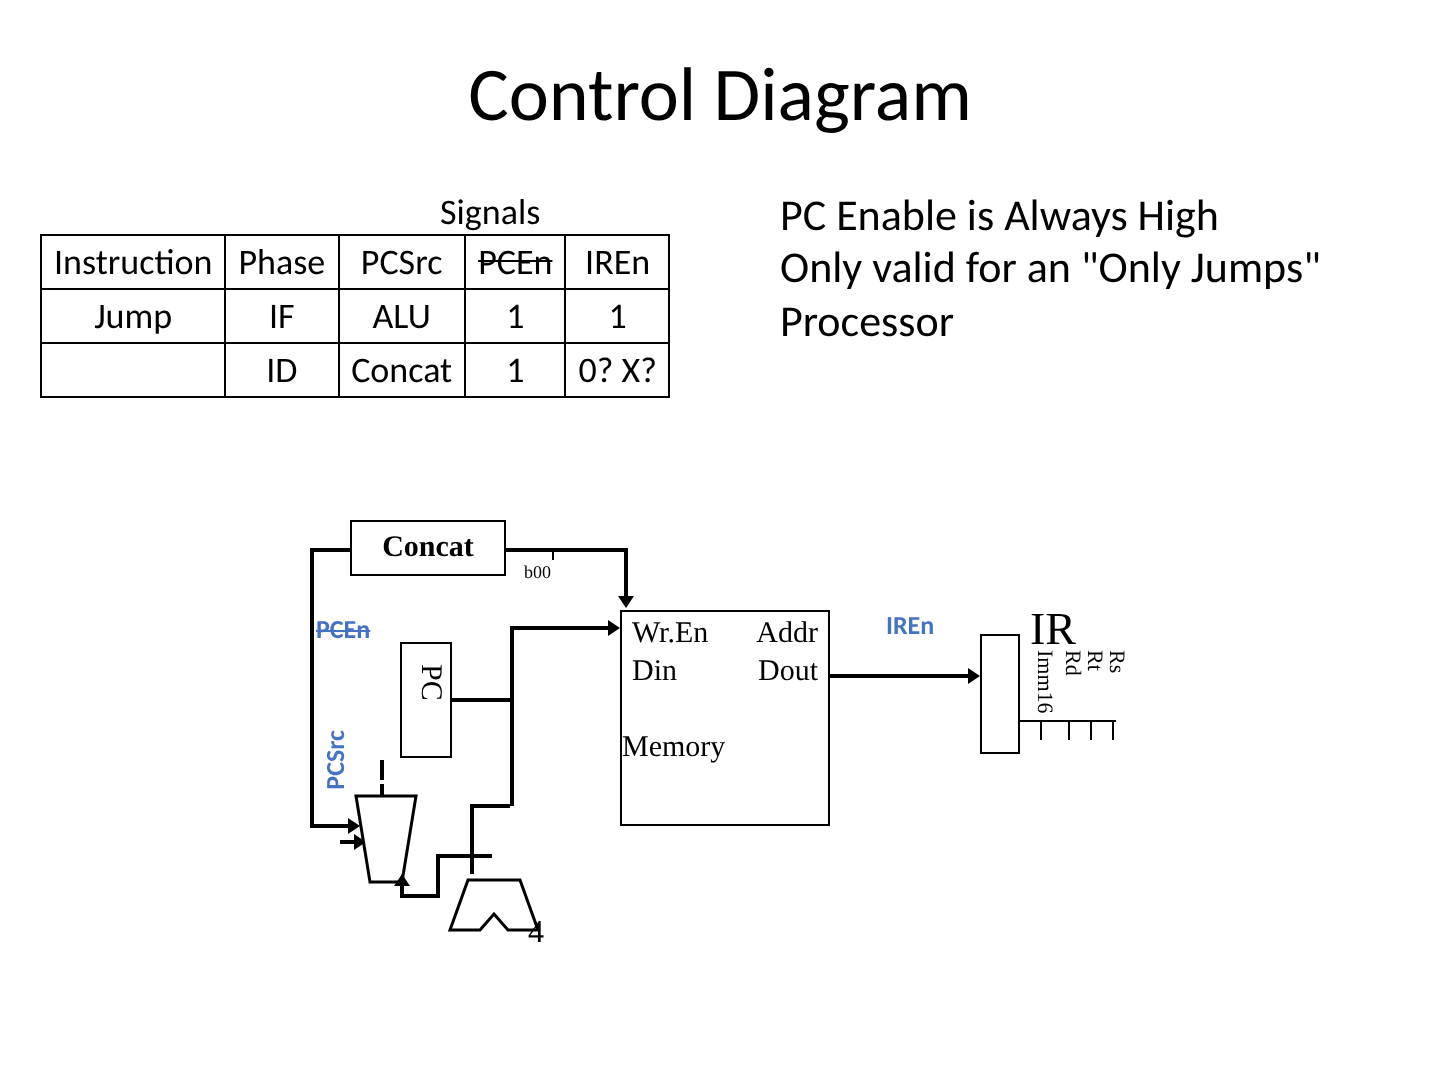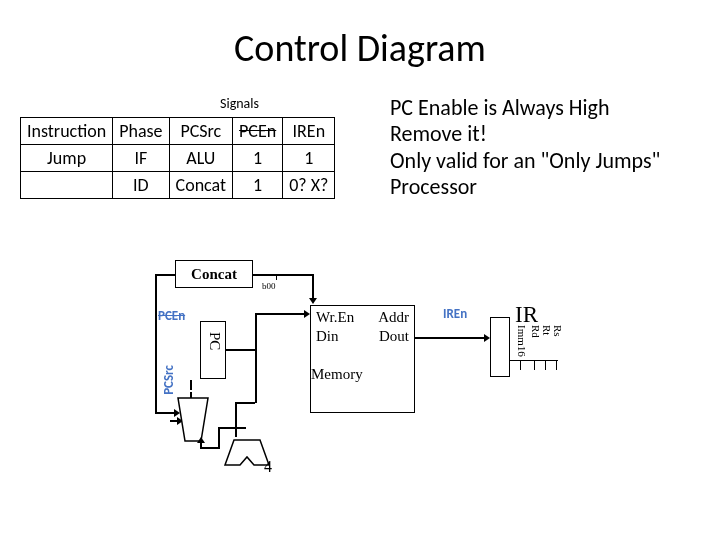--- a/index.html
+++ b/index.html
@@ -16,21 +16,21 @@
       padding-top: 25px;
       font-weight: normal;
     }
     .content-area {
       position: absolute;
       top: 95px;
       left: 20px;
       right: 10px;
     }
     .signals-label {
-      font-size: 14px;
+      font-size: 18px;
       position: absolute;
       left: 200px;
       top: 0;
     }
     table.control {
       border-collapse: collapse;
       position: absolute;
       top: 22px;
       left: 0;
     }
@@ -231,21 +231,20 @@
       <td>ID</td>
       <td>Concat</td>
       <td>1</td>
       <td>0? X?</td>
     </tr>
   </tbody>
     </table>
 
   <div class="side-notes">
     <div>PC Enable is Always High</div>
-    <div>Remove it!</div>
     <div>Only valid for an "Only Jumps" Processor</div>
   </div>
 </div>
 
 <div class="diagram">
 
   <div class="concat-box">Concat</div>
   <div class="b00-label">b00</div>
   <div class="wire" style="left:176px; top:15px; width:1px; height:5px;"></div>
 

